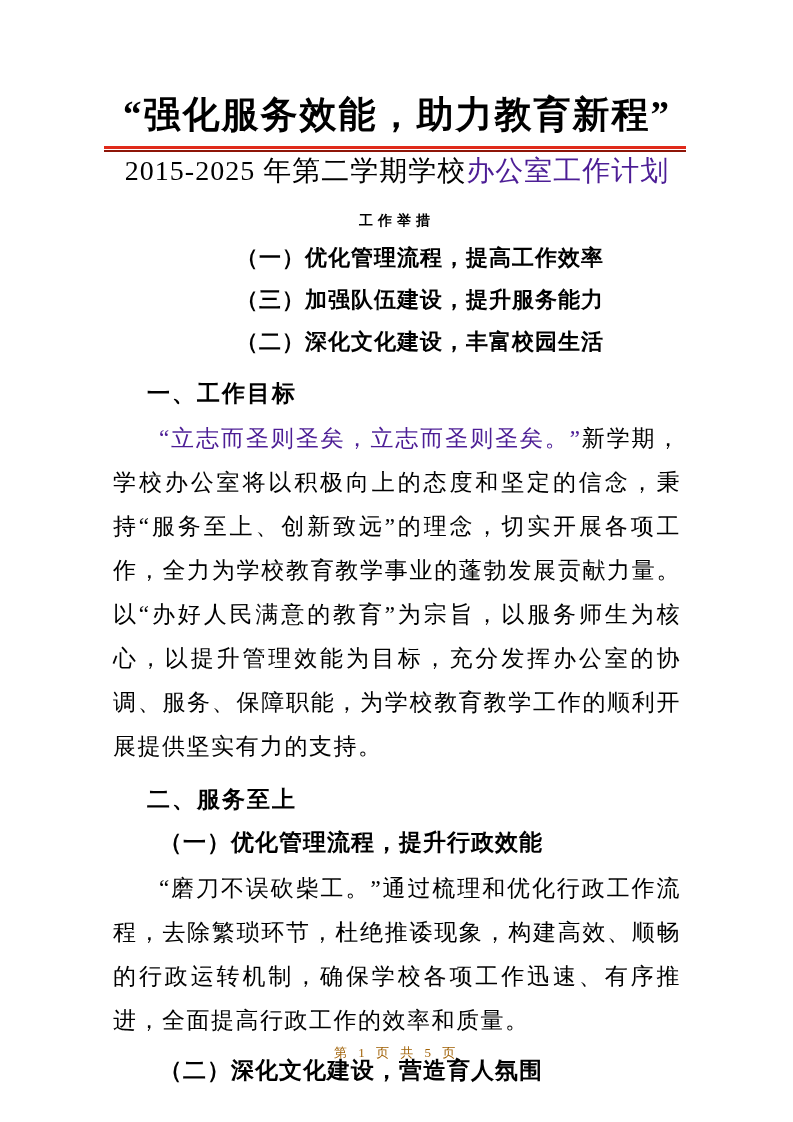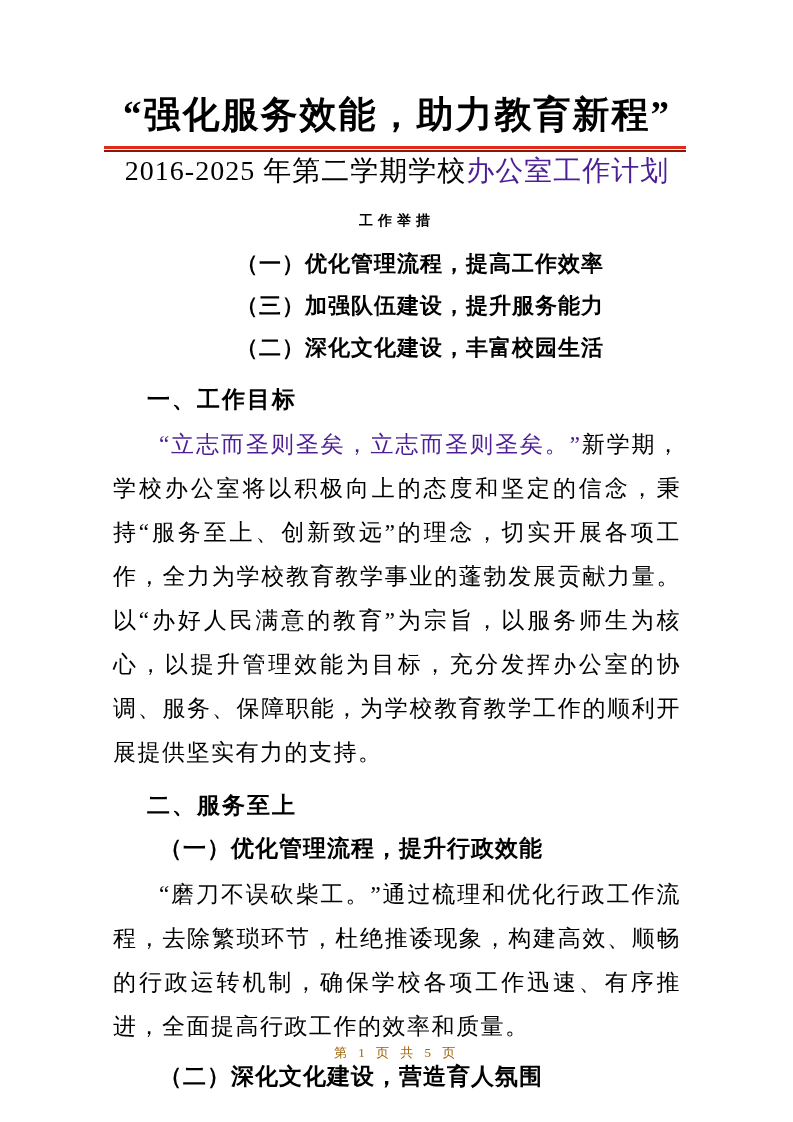--- a/index.html
+++ b/index.html
@@ -65,21 +65,21 @@
 
   .measures-heading {
     margin-top: 15px;
     text-align: center;
     font-size: 14px;
     font-weight: bold;
     letter-spacing: 5px;
     line-height: 32px;
     font-family: Liberation Mono, monospace;
   }
-  .measure-list { margin-top: 6px; }
+  .measure-list { }
   .measure-item {
     width: 352px;
     margin-left: 123px;
     font-size: 22px;
     font-weight: bold;
     line-height: 42px;
     text-align: justify;
     text-align-last: justify;
     white-space: nowrap;
     letter-spacing: 1px;
@@ -128,21 +128,21 @@
 
 <div class="page">
 
   <h1 class="doc-title">“强化服务效能，助力教育新程”</h1>
 
   <div class="subtitle-wrap">
     <div class="red-strike">
       <div class="line-bright"></div>
       <div class="line-dark"></div>
     </div>
-    <h2 class="doc-subtitle"><span>2016-2025 年第二学期学校</span><span class="red-text">办公室工作计划</span></h2>
+    <h2 class="doc-subtitle"><span>2015-2025 年第二学期学校</span><span class="red-text">办公室工作计划</span></h2>
   </div>
 
   <div class="measures-heading">工作举措</div>
 
   <div class="measure-list">
     <div class="measure-item">（一）优化管理流程，提高工作效率</div>
     <div class="measure-item">（三）加强队伍建设，提升服务能力</div>
     <div class="measure-item">（二）深化文化建设，丰富校园生活</div>
   </div>
 

